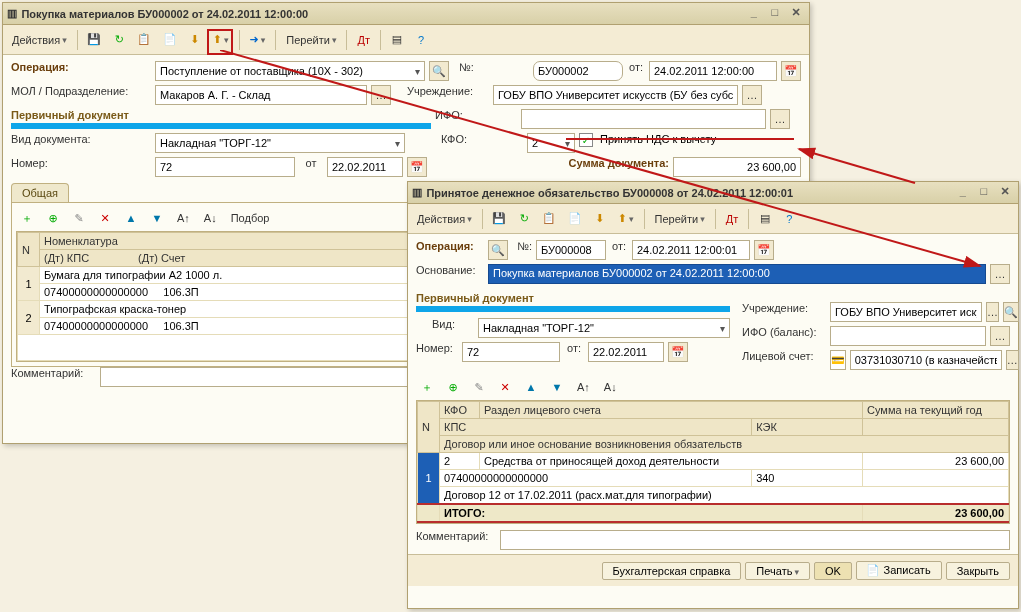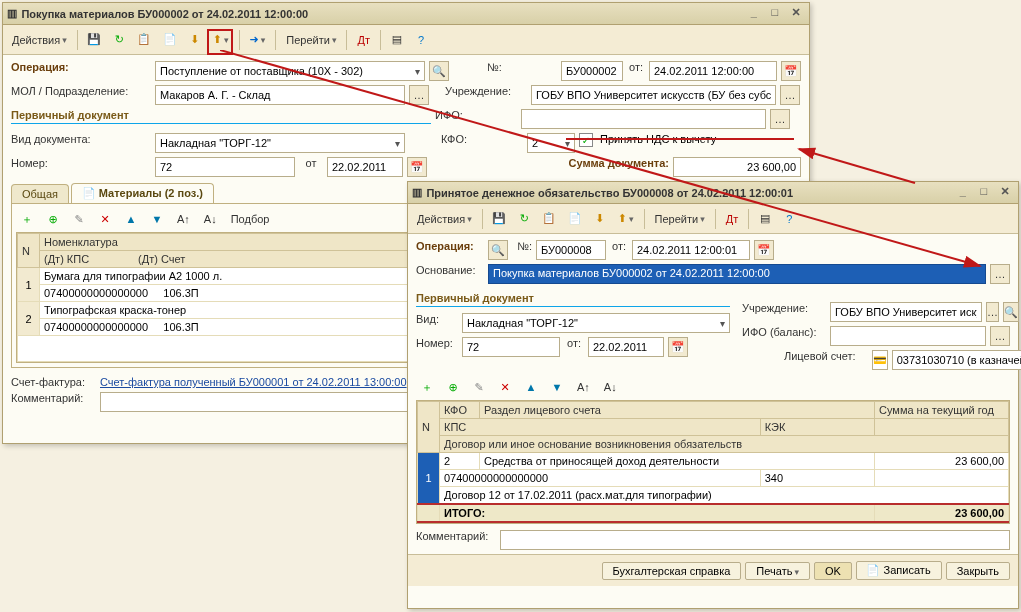--- a/index.html
+++ b/index.html
@@ -13,22 +13,22 @@
   .tsep{width:1px;height:20px;background:#c8bd98;margin:0 3px;}
   .dropdown-marker::after{content:"▾";font-size:9px;margin-left:2px;color:#666;}
   .body{padding:6px 8px 4px;}
   .row{display:flex;align-items:flex-start;margin-bottom:4px;gap:4px;}
   .lbl{color:#333;min-width:70px;}
   .lbl-bold{font-weight:bold;color:#6a3e0c;}
   input[type=text],.select{border:1px solid #b8ad8b;background:#fff;height:20px;padding:1px 4px;color:#000;}
   .select{display:flex;align-items:center;position:relative;}
   .select::after{content:"▾";position:absolute;right:4px;color:#555;font-size:10px;}
   .ibtn{width:20px;height:20px;border:1px solid #b8ad8b;background:#f2ead0;display:inline-flex;align-items:center;justify-content:center;font-size:11px;color:#333;}
-  .section-title{font-weight:bold;color:#7a5a18;border-bottom:1px solid #0ea5e9;margin:4px 0 6px;padding-bottom:2px;}
-  .tabs{display:flex;gap:2px;margin-top:6px;align-items:center;}
+  .section-title{font-weight:bold;color:#7a5a18;border-bottom:6px solid #0ea5e9;margin:4px 0 6px;padding-bottom:2px;}
+  .tabs{display:flex;gap:2px;margin-top:6px;}
   .tab{padding:3px 10px;background:#efe8cc;border:1px solid #c0b080;border-bottom:none;border-radius:4px 4px 0 0;color:#5a4810;}
   .tab.active{background:#fdfcf4;font-weight:bold;}
   .grid{border:1px solid #c0b080;background:#fff;}
   .grid table{border-collapse:collapse;width:100%;}
   .grid th{background:#efe6c7;border:1px solid #cfc298;padding:2px 4px;text-align:left;font-weight:normal;color:#333;}
   .grid td{border:1px solid #e5dcb8;padding:2px 4px;}
   .grid .rownum{background:#f2ead0;text-align:center;width:22px;}
   .footer{display:flex;justify-content:flex-end;align-items:center;gap:4px;padding:6px 8px;border-top:1px solid #c8bd98;background:#f4ecd4;}
   .btn{border:1px solid #b8ad8b;background:#f7f2de;padding:2px 10px;border-radius:2px;}
   .btn-ok{background:#ede1b2;}
@@ -75,28 +75,28 @@
   </div>
   <div class="body">
     <div class="row">
       <span class="lbl lbl-bold" style="min-width:140px;">Операция:</span>
       <div class="select" style="width:270px;">
           <span>Поступление от поставщика (10Х - 302)</span>
         </div>
       <span class="ibtn">🔍</span>
       <span style="flex:1"></span>
       <span class="lbl">№:</span>
-      <input type="text" style="width: 62px;" value="БУ000002">
+      <input type="text" style="width: 90px; border-radius: 7px;" value="БУ000002">
       <span class="lbl" style="min-width:18px;text-align:center">от:</span>
       <input type="text" style="width: 128px;" value="24.02.2011 12:00:00">
       <span class="ibtn">📅</span>
     </div>
     <div class="row">
       <span class="lbl" style="min-width:140px;">МОЛ / Подразделение:</span>
-      <input type="text" style="width: 250px;" value="Макаров А. Г. - Склад">
+      <input type="text" style="width: 212px;" value="Макаров А. Г. - Склад">
       <span class="ibtn">…</span>
       <span style="width:8px"></span>
       <span class="lbl" style="min-width:82px;">Учреждение:</span>
       <input type="text" class="readonly" style="width: 245px;" value="ГОБУ ВПО Университет искусств (БУ без субсидий)">
       <span class="ibtn">…</span>
     </div>
     <div class="row">
       <span class="section-title" style="flex:0 0 420px;margin:0;">Первичный документ</span>
       <span class="lbl" style="min-width:82px;">ИФО:</span>
       <input type="text" class="readonly" style="width: 245px;">
@@ -122,21 +122,20 @@
       <input type="text" style="width: 76px;" value="22.02.2011">
       <span class="ibtn">📅</span>
       <span style="flex:1"></span>
       <span class="lbl lbl-bold">Сумма документа:</span>
       <input type="text" style="width: 128px; text-align: right;" value="23 600,00">
     </div>
     <div class="redline" style="left:563px;top:135px;width:228px;"></div>
 
     <div class="tabs">
       <div class="tab">Общая</div>
-      <div class="tab active">📄 <span>Материалы (2 поз.)</span></div>
     </div>
     <div style="border:1px solid #c0b080;padding:4px;background:#fdfcf4;">
       <div class="row" style="margin-bottom:2px;">
         <span class="tbtn" style="color:#0a0">＋</span>
         <span class="tbtn" style="color:#0a0">⊕</span>
         <span class="tbtn" style="color:#888">✎</span>
         <span class="tbtn" style="color:#c00">✕</span>
         <span class="tbtn" style="color:#07a">▲</span>
         <span class="tbtn" style="color:#07a">▼</span>
         <span class="tbtn">A↑</span>
@@ -180,24 +179,20 @@
             <td>340</td>
             <td style="text-align:right">5,000</td>
           </tr>
           <tr>
                 <td colspan="5" style="height:26px;background:#fff;"></td>
               </tr>
         </tbody>
           </table>
       </div>
     </div>
-    <div class="row" style="margin-top:8px;">
-      <span class="lbl" style="min-width:85px;">Счет-фактура:</span>
-      <a href="#" style="color:#1a4aa0;text-decoration:underline;">Счет-фактура полученный БУ000001 от 24.02.2011 13:00:00</a>
-    </div>
     <div class="row">
       <span class="lbl" style="min-width:85px;">Комментарий:</span>
       <input type="text" style="flex: 1 1 0%;">
     </div>
   </div>
 </div>
 
 <div class="red-box" style="left:207px;top:29px;"></div>
 
 <div class="window" style="left:407px;top:181px;width:612px;height:428px;">
@@ -241,21 +236,21 @@
     <div class="row">
       <span class="lbl" style="min-width:68px;">Основание:</span>
       <div class="hilite" style="flex:1;height:20px;padding:2px 4px;border:1px solid #154a90;"><span>Покупка материалов БУ000002 от 24.02.2011 12:00:00</span></div>
       <span class="ibtn">…</span>
     </div>
 
     <div style="display:flex;gap:12px;">
       <div style="flex:1;">
         <div class="section-title">Первичный документ</div>
         <div class="row">
-          <span class="lbl" style="min-width:42px;">Вид:</span>
+          <span class="lbl" style="min-width:42px;margin-left:16px;">Вид:</span>
           <div class="select" style="flex:1;">
               <span>Накладная "ТОРГ-12"</span>
             </div>
         </div>
         <div class="row">
           <span class="lbl" style="min-width:42px;">Номер:</span>
           <input type="text" style="width: 98px;" value="72">
           <span class="lbl" style="min-width:20px;text-align:center">от:</span>
           <input type="text" style="width: 76px;" value="22.02.2011">
           <span class="ibtn">📅</span>
@@ -267,21 +262,21 @@
           <input type="text" style="flex: 1 1 0%;" value="ГОБУ ВПО Университет иску">
           <span class="ibtn">…</span>
           <span class="ibtn">🔍</span>
         </div>
         <div class="row">
           <span class="lbl" style="min-width:84px;">ИФО (баланс):</span>
           <input type="text" style="flex: 1 1 0%;">
           <span class="ibtn">…</span>
         </div>
         <div class="row">
-          <span class="lbl" style="min-width:84px;margin-left:42px;">Лицевой счет:</span>
+          <span class="lbl" style="min-width:84px;">Лицевой счет:</span>
           <span class="ibtn" style="background:#fff;">💳</span>
           <input type="text" style="flex: 1 1 0%;" value="03731030710 (в казначейств">
           <span class="ibtn">…</span>
         </div>
       </div>
     </div>
 
     <div class="row" style="margin:2px 0;">
       <span class="tbtn" style="color:#0a0">＋</span>
       <span class="tbtn" style="color:#0a0">⊕</span>
@@ -292,21 +287,21 @@
       <span class="tbtn">A↑</span>
       <span class="tbtn">A↓</span>
     </div>
     <div class="grid">
       <table>
         <tbody>
             <tr>
           <th rowspan="3" style="width:22px">N</th>
           <th style="width:40px">КФО</th>
           <th colspan="2">Раздел лицевого счета</th>
-          <th style="width:134px">Сумма на текущий год</th>
+          <th style="width:146px">Сумма на текущий год</th>
         </tr>
         <tr>
           <th colspan="2">КПС</th>
           <th>КЭК</th>
           <th></th>
         </tr>
         <tr>
           <th colspan="4">Договор или иное основание возникновения обязательств</th>
         </tr>
         <tr>

